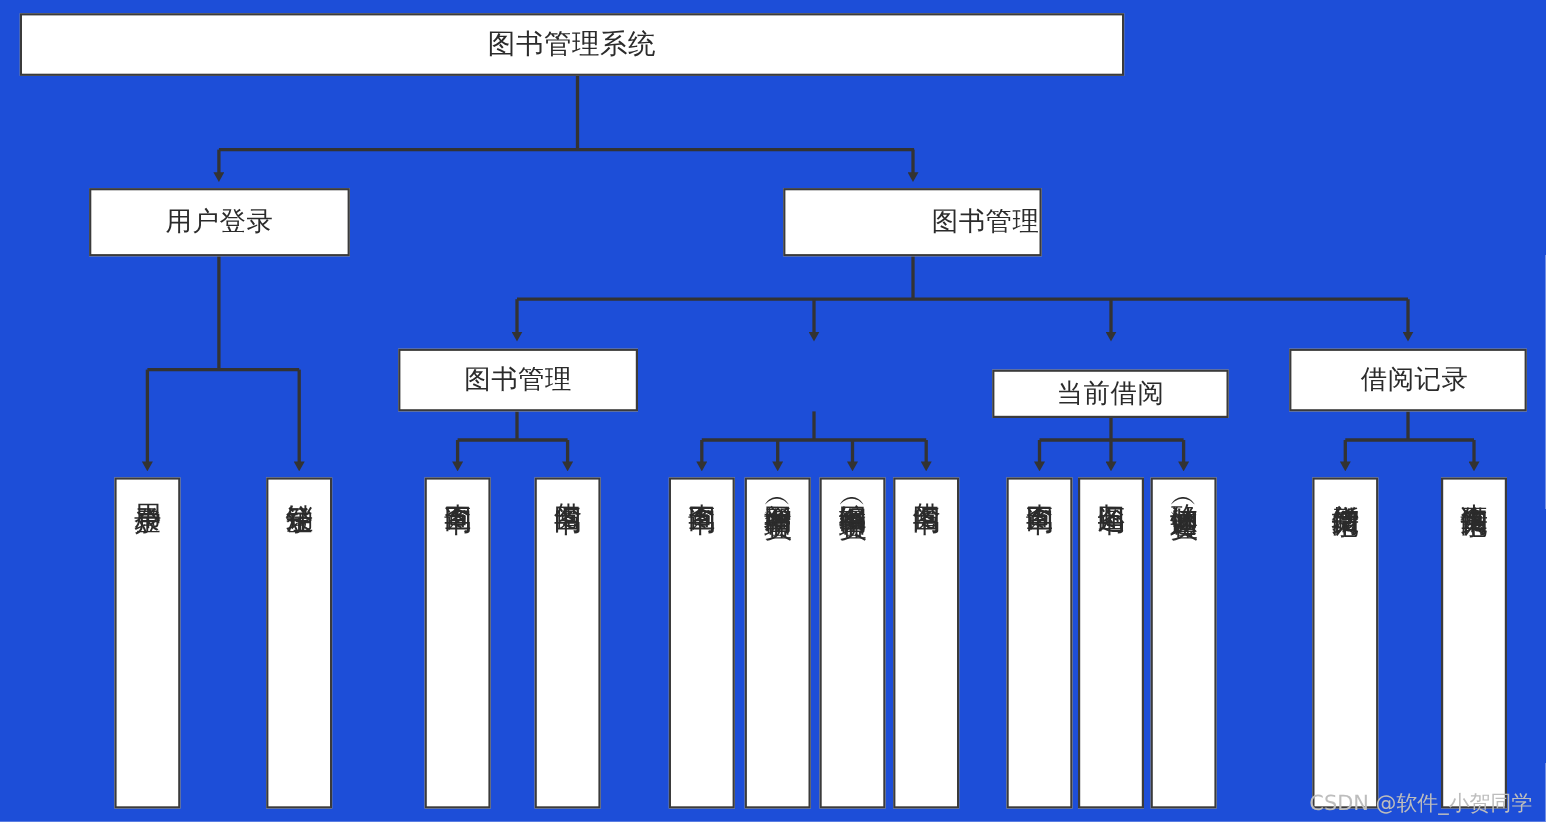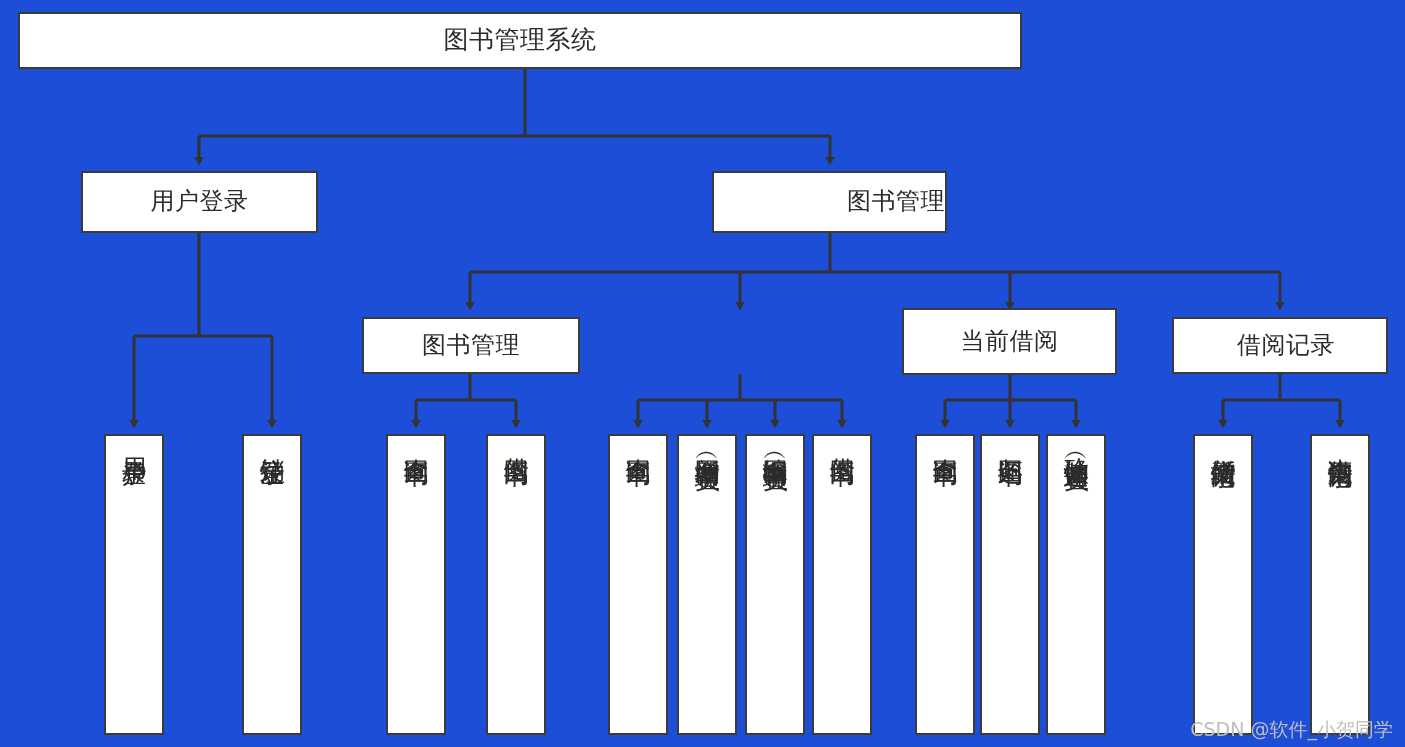--- a/index.html
+++ b/index.html
@@ -147,21 +147,21 @@
   <div class="node horizontal" style="left:81px; top:171px; width:237px; height:62px;">
     <span class="label">用户登录</span>
   </div>
   <div class="node horizontal" style="left:712px; top:171px; width:235px; height:62px;justify-content:flex-end;">
     <span class="label">图书管理</span>
   </div>
 
   <div class="node horizontal" style="left:362px; top:317px; width:218px; height:57px;">
     <span class="label">图书管理</span>
   </div>
-  <div class="node horizontal" style="left:902px; top:308px; width:215px; height:67px;">
+  <div class="node horizontal" style="left:902px; top:336px; width:215px; height:44px;">
     <span class="label">当前借阅</span>
   </div>
   <div class="node horizontal" style="left:1172px; top:317px; width:216px; height:57px;padding-left:12px;">
     <span class="label">借阅记录</span>
   </div>
 
   <div class="node vertical" style="left:104px; top:434px; width:60px; height:301px;">
     <span class="label">用户登录</span>
   </div>
   <div class="node vertical" style="left:242px; top:434px; width:60px; height:301px;">

